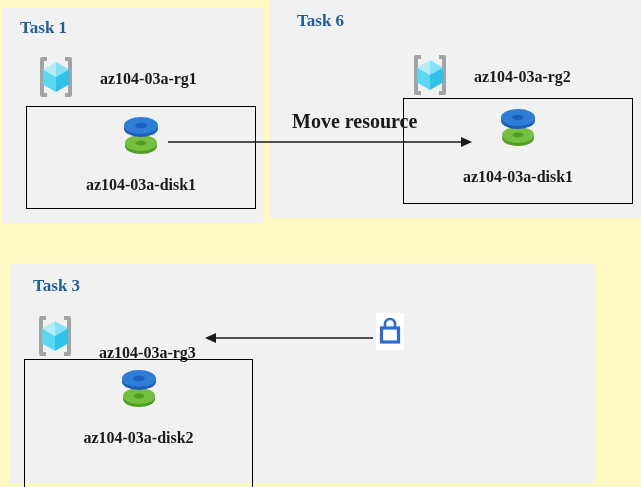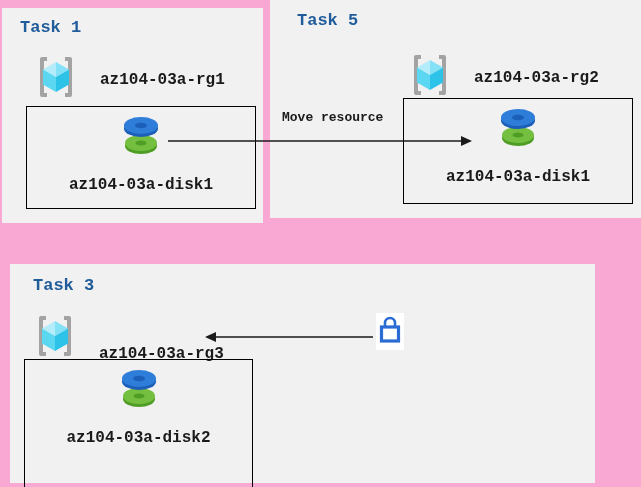--- a/index.html
+++ b/index.html
@@ -1,18 +1,18 @@
 <!DOCTYPE html>
 <html><head>
 <meta charset="utf-8">
 <style>
   html,body{margin:0;padding:0;background:#ffffff;}
   #stage{
-    position:relative;width:641px;height:487px;background:#f9a8d4;overflow:hidden;
-    font-family:Liberation Mono, monospace;color:#1a1a1a;
+    position:relative;width:641px;height:487px;background:#fef9c3;overflow:hidden;
+    font-family:Liberation Serif, serif;color:#1a1a1a;
   }
   .panel{position:absolute;background:#f1f1f2;}
   #panel-task1{left:2px;top:8px;width:261px;height:215px;}
   #panel-task2{left:270px;top:0;width:371px;height:218px;}
   #panel-task3{left:10px;top:264px;width:585px;height:219px;}
   .task-title{
     position:absolute;font-size:17px;font-weight:bold;color:#1f5c99;white-space:nowrap;
   }
   #title-task1{left:20px;top:18px;}
   #title-task2{left:297px;top:11px;}
@@ -27,40 +27,40 @@
     display:flex;flex-direction:column;align-items:center;
   }
   #box-disk-1{left:26px;top:106px;width:230px;height:103px;}
   #box-disk-2{left:403px;top:98px;width:230px;height:106px;}
   #box-disk-3{left:24px;top:359px;width:229px;height:134px;}
   .disk-icon-wrap{margin-top:8px;height:42px;}
   .disk-label{font-size:16px;font-weight:bold;margin-top:19px;white-space:nowrap;}
   .arrow{position:absolute;}
   #arrow-move{left:168px;top:134px;}
   #arrow-lock{left:205px;top:330px;}
-  #move-label{position:absolute;left:282px;top:110px;font-size:13px;font-weight:bold;white-space:nowrap;}
+  #move-label{position:absolute;left:292px;top:110px;font-size:20px;font-weight:bold;white-space:nowrap;}
   #lock-tile{
     position:absolute;left:376px;top:313px;width:28px;height:37px;background:#ffffff;
     display:flex;align-items:center;justify-content:center;
   }
   #lock-text{position:absolute;left:412px;top:322px;line-height:21px;font-size:16px;white-space:nowrap;}
   #lock-name{font-weight:bold;}
   #lock-type-label{font-weight:bold;}
 </style>
 </head>
 <body>
 
 <div id="stage">
 
   <div class="panel" id="panel-task1"></div>
   <div class="panel" id="panel-task2"></div>
   <div class="panel" id="panel-task3"></div>
 
   <div class="task-title" id="title-task1">Task 1</div>
-  <div class="task-title" id="title-task2">Task 5</div>
+  <div class="task-title" id="title-task2">Task 6</div>
   <div class="task-title" id="title-task3">Task 3</div>
 
   <div class="rg-row" id="rg-row-1">
     <span>
       <svg width="48" height="44" viewBox="0 0 48 44">
         <path d="M15 4 H10 V40 H15" fill="none" stroke="#a3a3a3" stroke-width="4" stroke-linejoin="round"></path>
         <path d="M33 4 H38 V40 H33" fill="none" stroke="#a3a3a3" stroke-width="4" stroke-linejoin="round"></path>
         <polygon points="24,7 11,14.5 24,22" fill="#b5ecfa"></polygon>
         <polygon points="24,7 37,14.5 24,22" fill="#84e1f6"></polygon>
         <polygon points="11,14.5 11,29.5 24,37 24,22" fill="#5bd7f2"></polygon>

